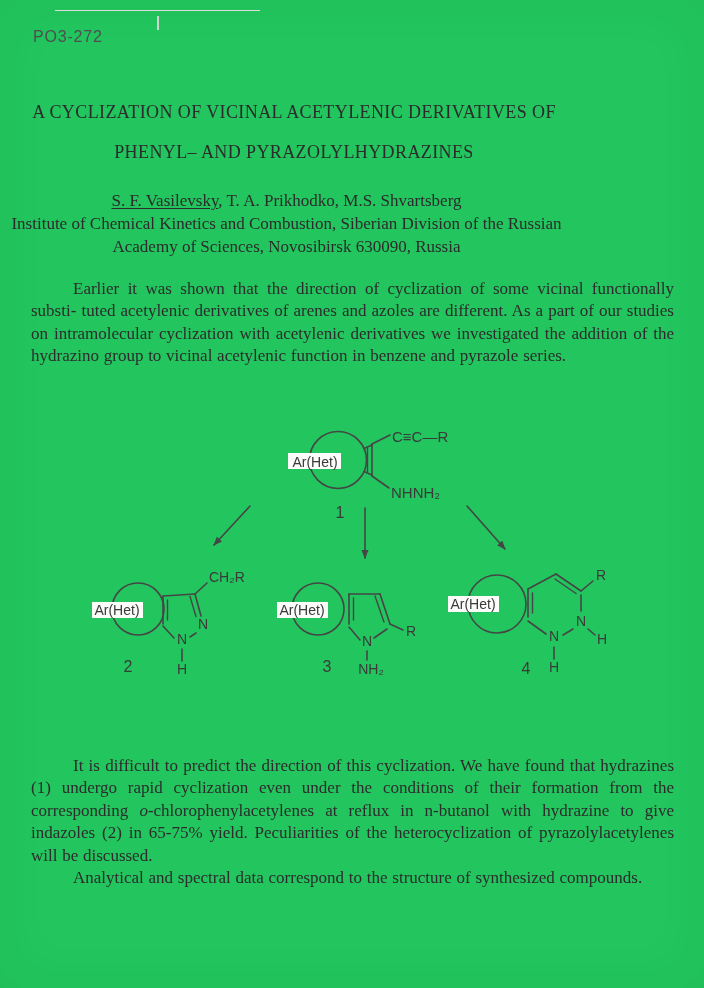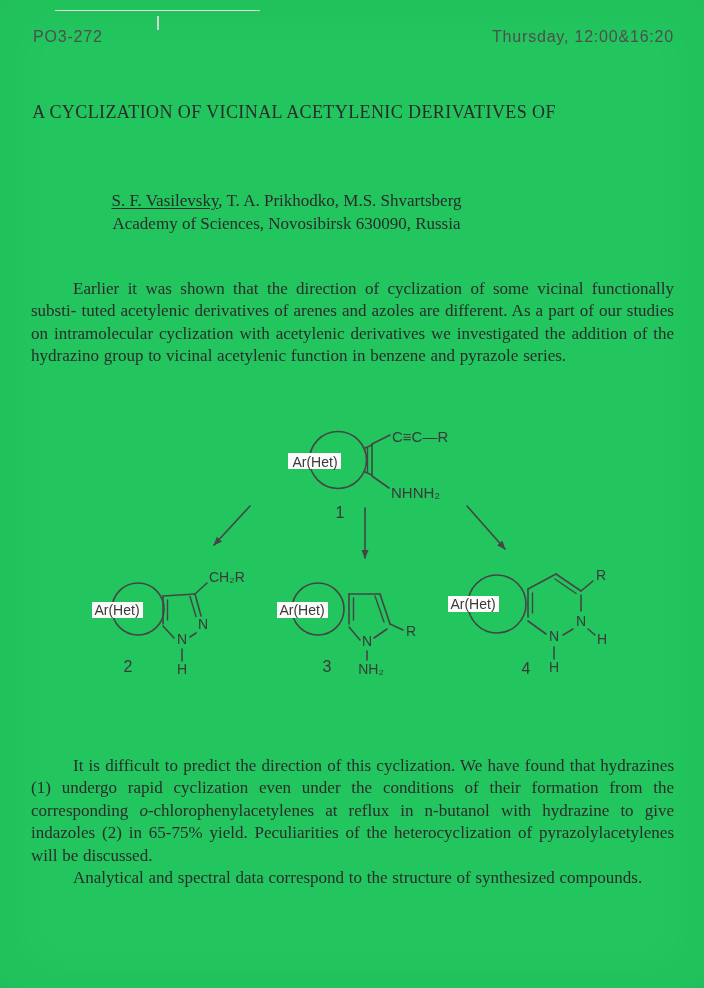--- a/index.html
+++ b/index.html
@@ -46,29 +46,30 @@
 </head>
 <body>
 
 <div class="page">
 
   <div class="scan-line-top"></div>
   <div class="scan-tick"></div>
 
   <div class="header">
     <span>PO3-272</span>
-    <span>Thursday, 12:00&amp;16:20</span>
   </div>
 
   <div class="title">
     <div>A CYCLIZATION OF VICINAL ACETYLENIC DERIVATIVES OF</div>
+    <div>PHENYL– AND PYRAZOLYLHYDRAZINES</div>
   </div>
 
   <div class="authors-block">
     <div><span class="lead">S. F. Vasilevsky</span><span>, T. A. Prikhodko, M.S. Shvartsberg</span></div>
+    <div>Institute of Chemical Kinetics and Combustion, Siberian Division of the Russian</div>
     <div>Academy of Sciences, Novosibirsk 630090, Russia</div>
   </div>
 
   <p class="para p-intro">Earlier it was shown that the direction of cyclization of some vicinal functionally substi- tuted acetylenic derivatives of arenes and azoles are different. As a part of our studies on intramolecular cyclization with acetylenic derivatives we investigated the addition of the hydrazino group to vicinal acetylenic function in benzene and pyrazole series.</p>
 
   <div class="scheme">
     <svg width="560" height="280" viewBox="0 0 560 280">
       <defs>
         <marker id="ah" markerWidth="11" markerHeight="9" refX="8" refY="3.5" orient="auto" markerUnits="userSpaceOnUse">
           <path d="M0,0 L9,3.5 L0,7 Z" fill="#454545"></path>

